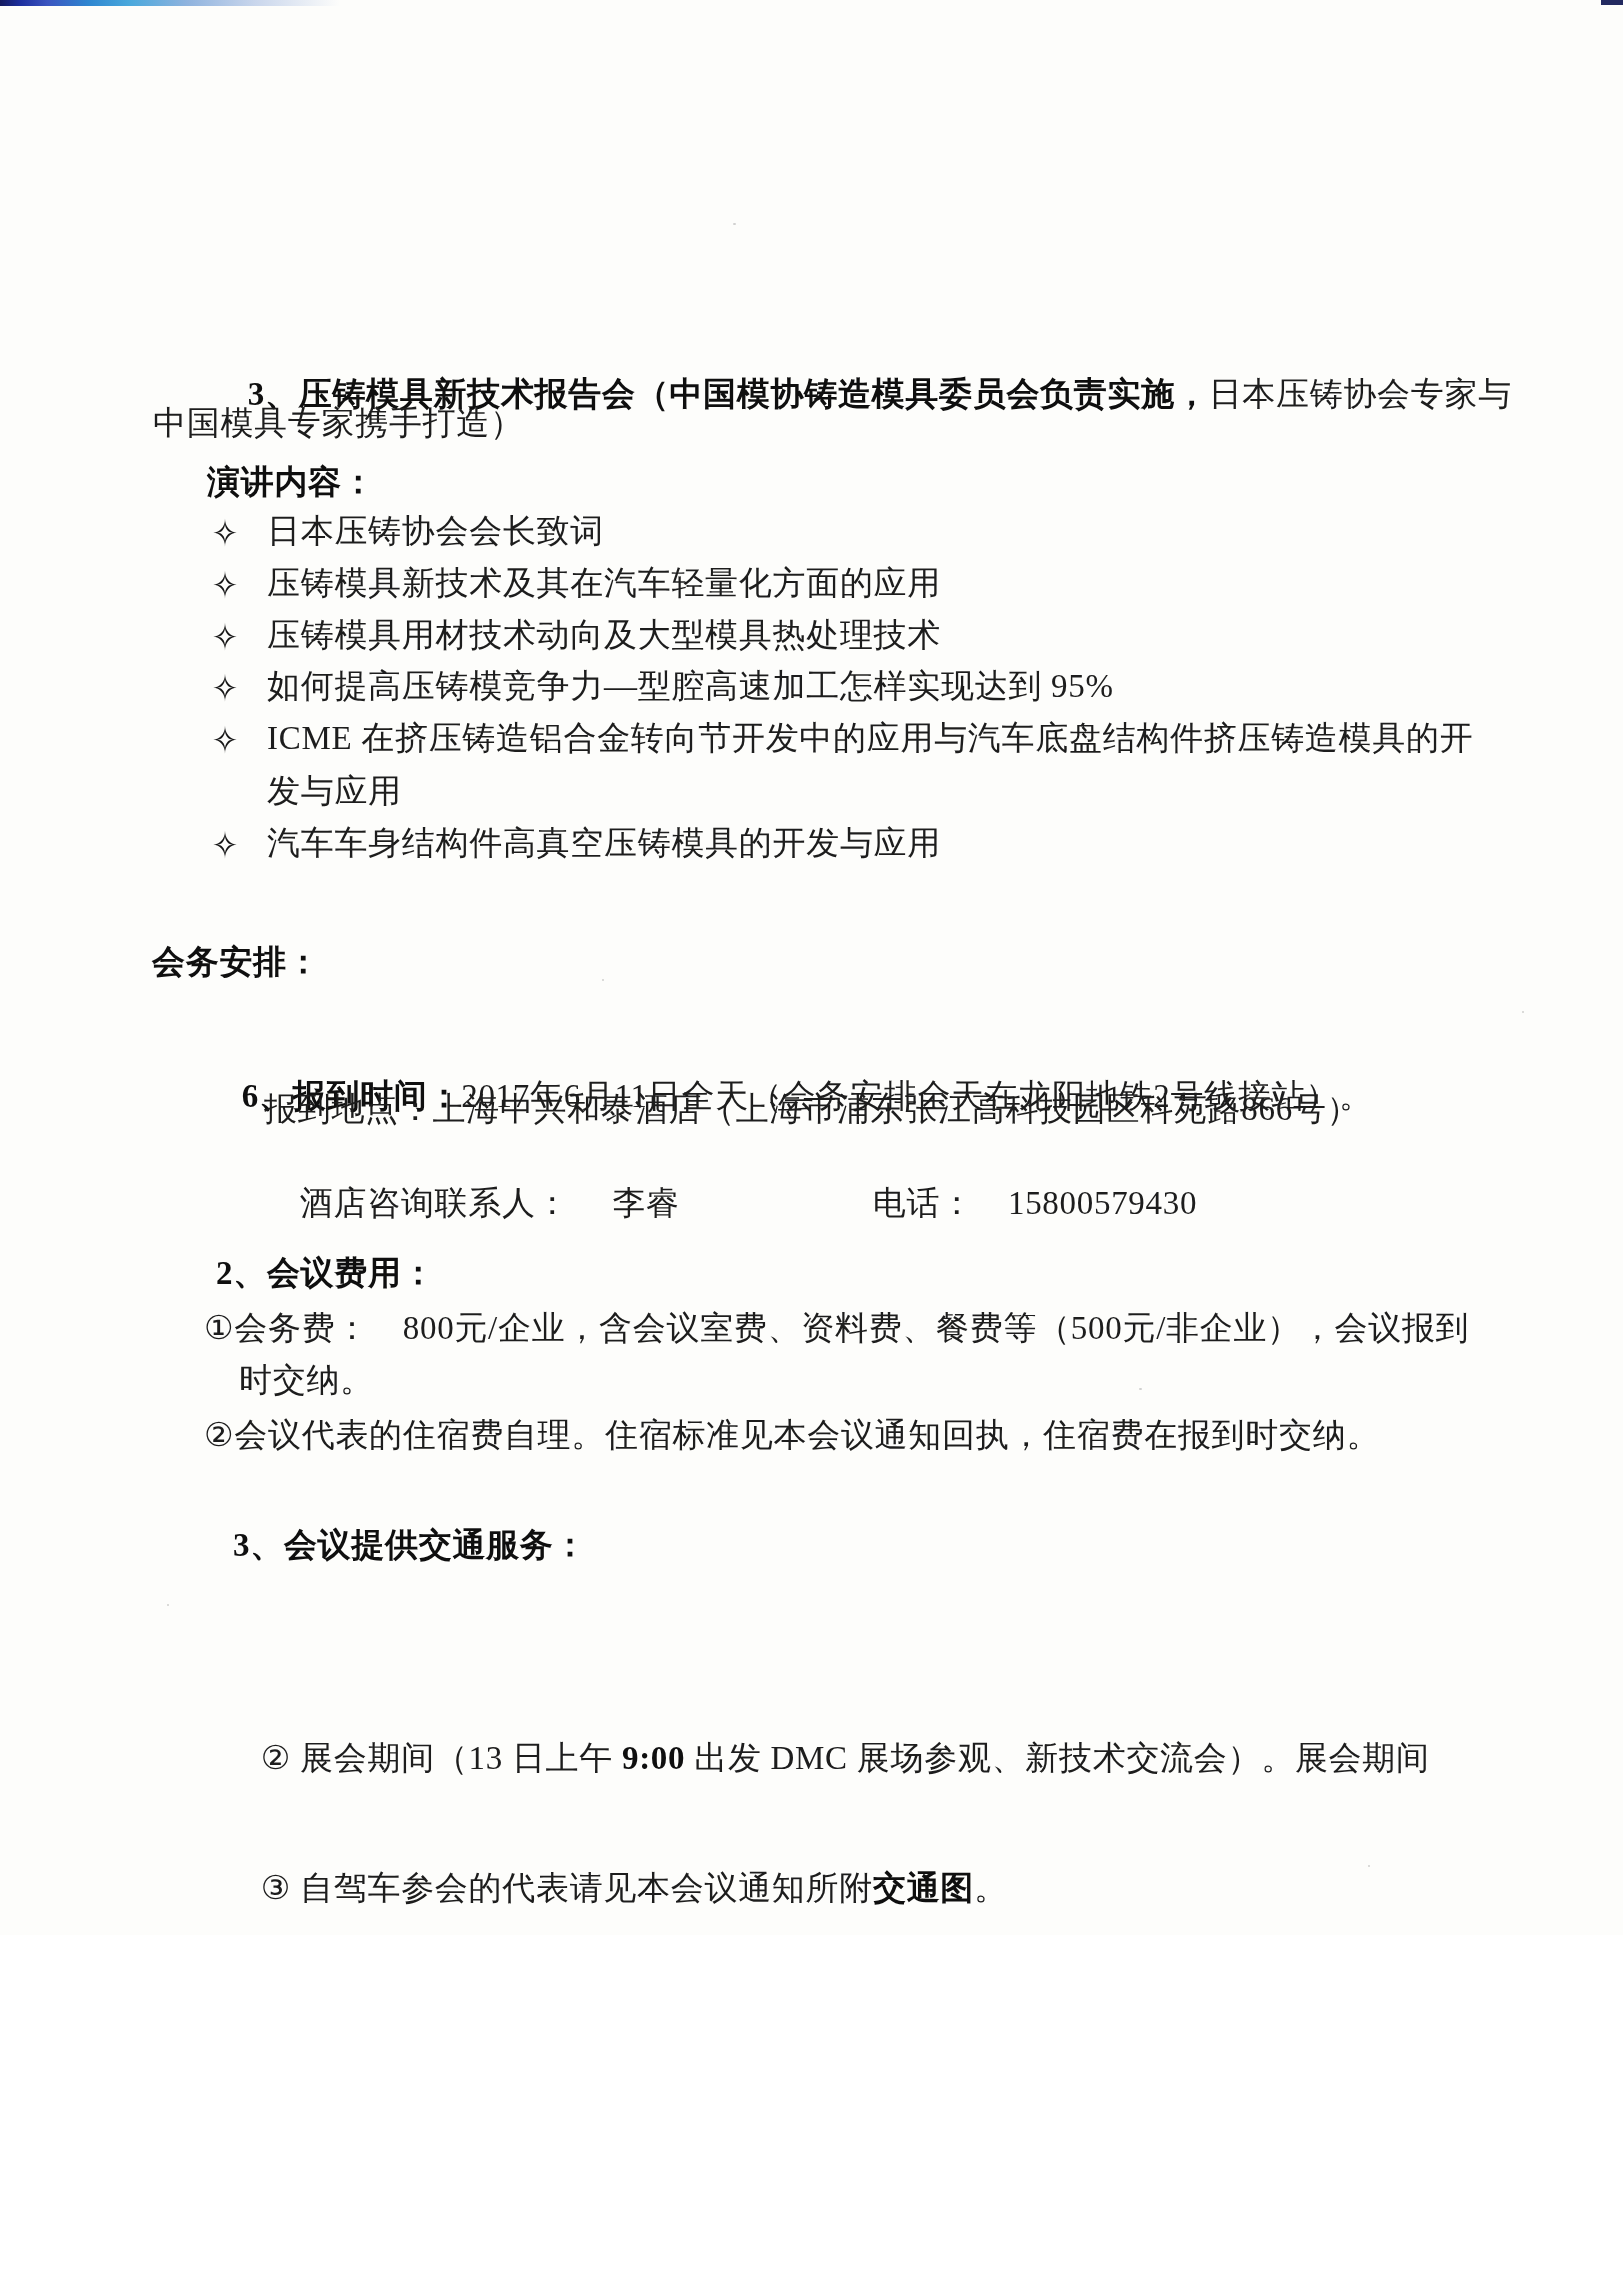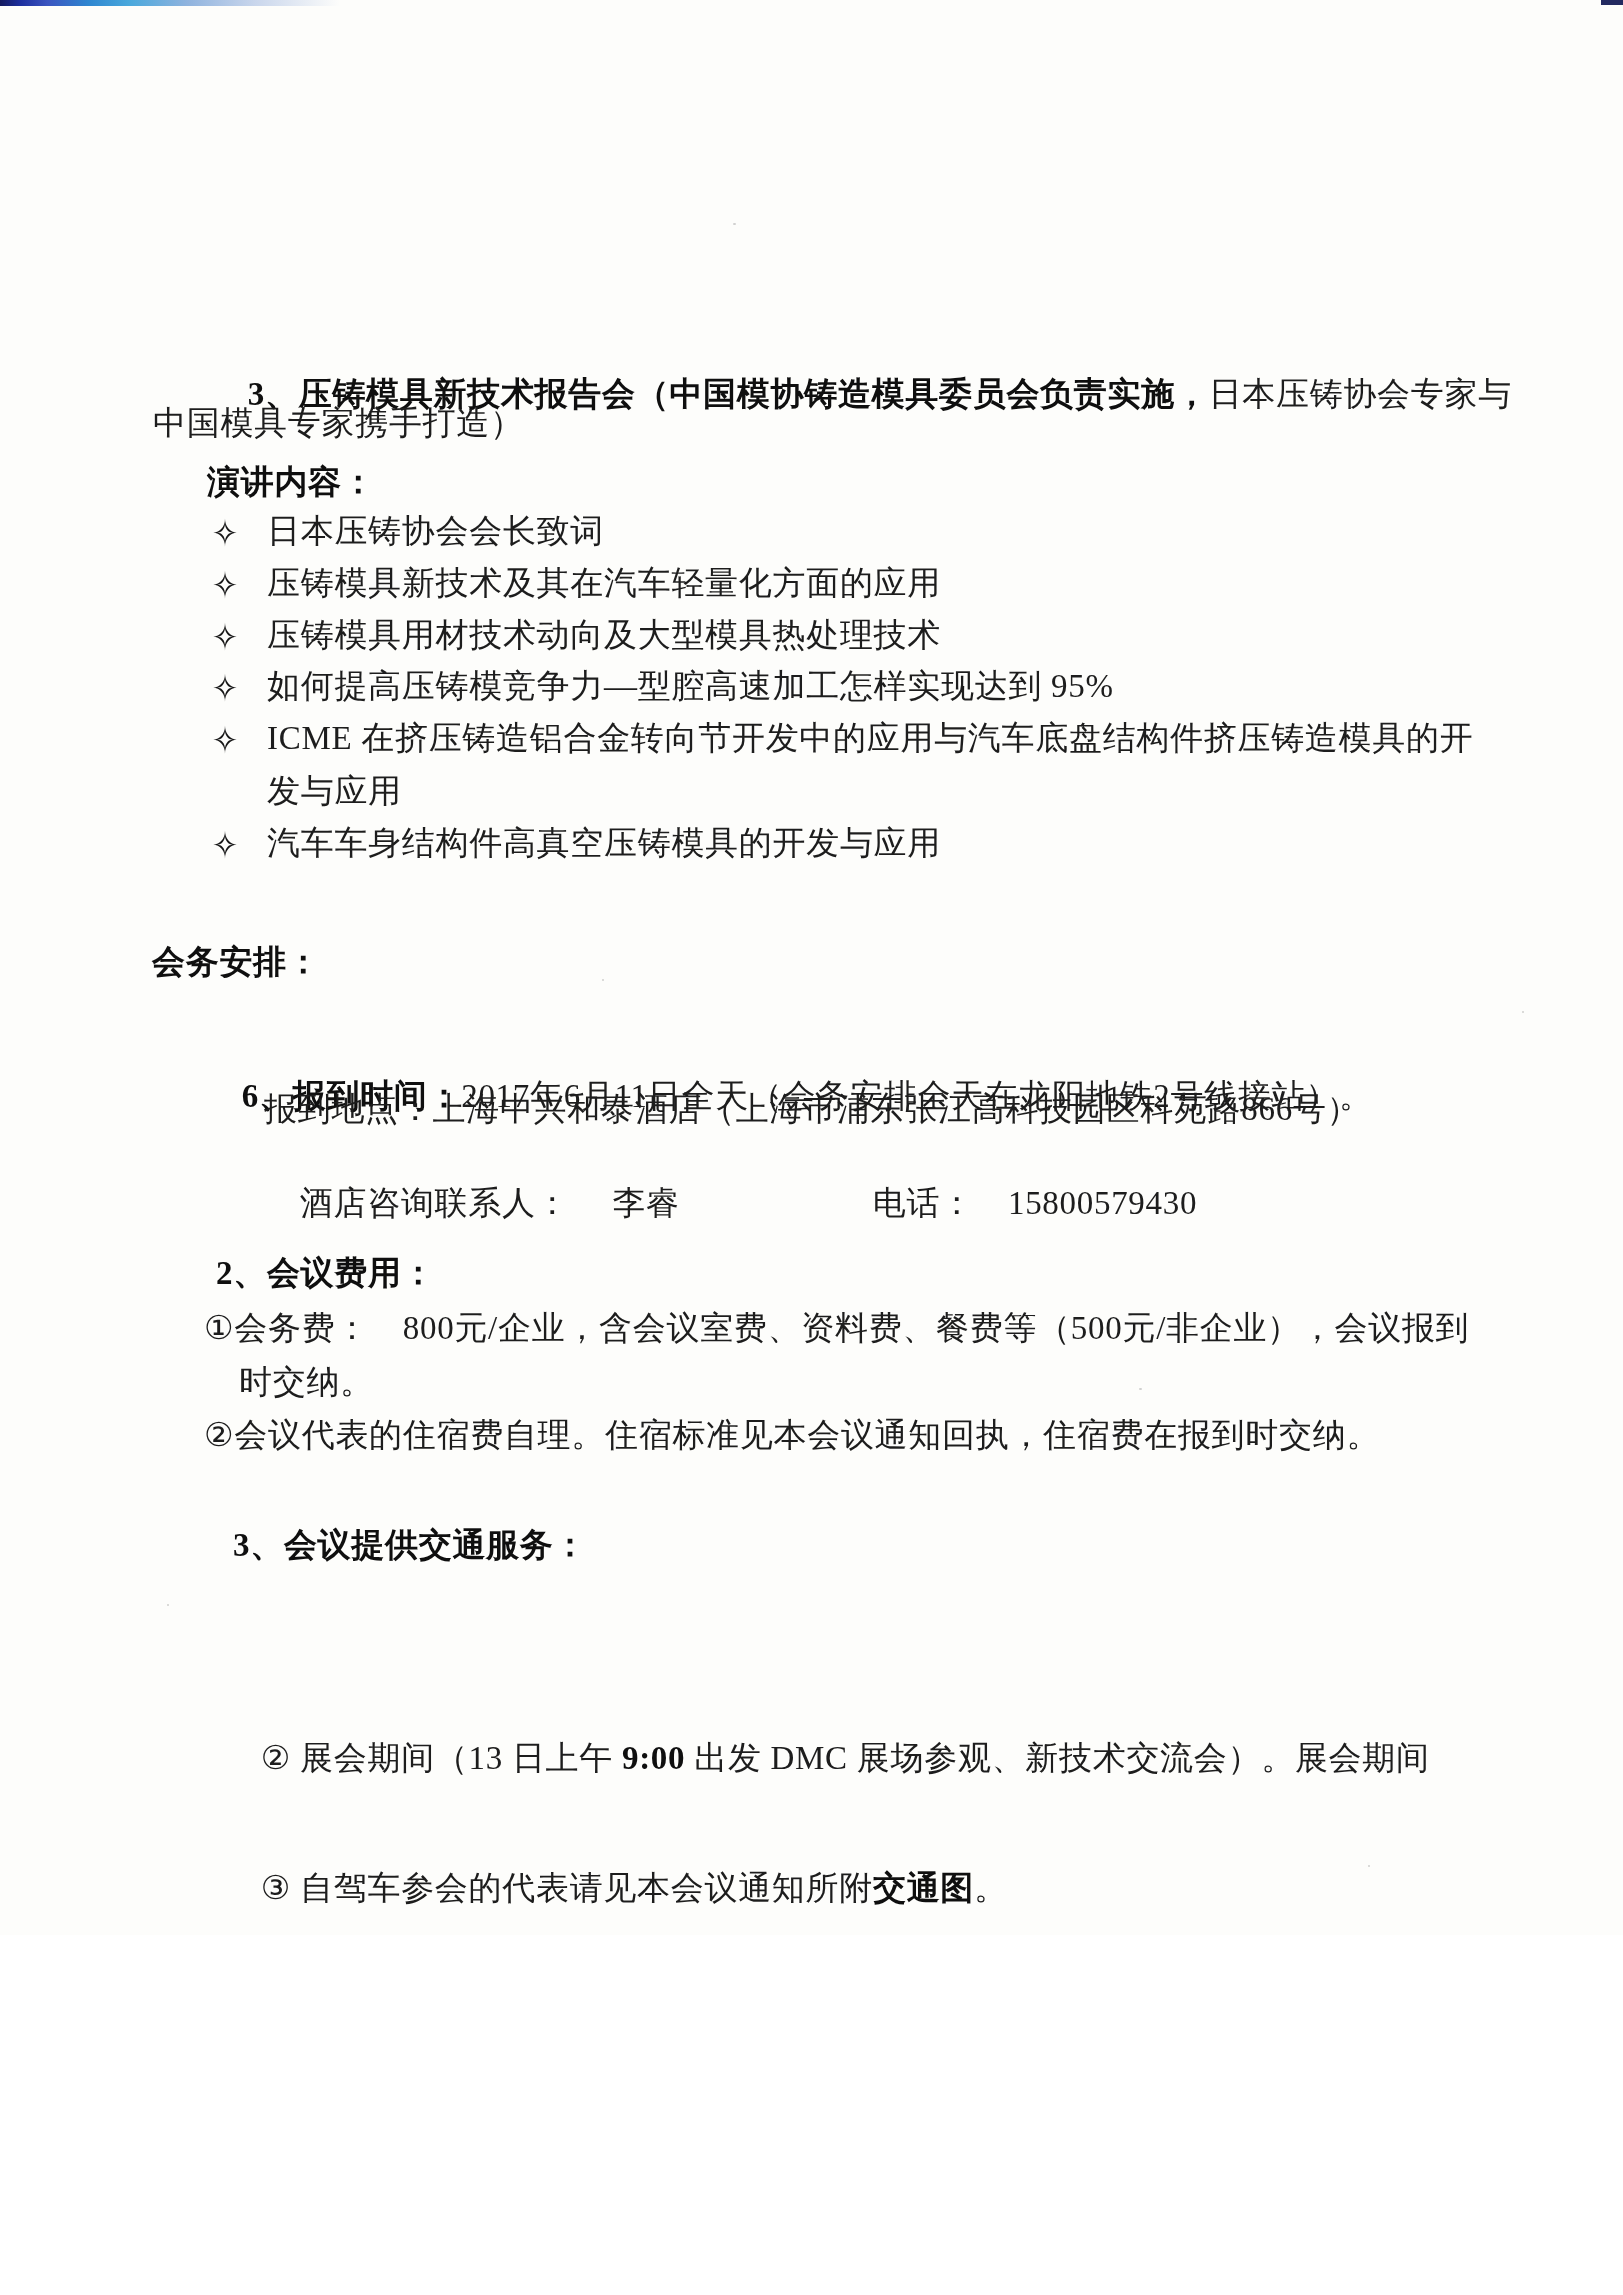--- a/index.html
+++ b/index.html
@@ -102,21 +102,21 @@
   </div>
 
   <div class="line" style="left:264px;top:1089px;">报到地点：上海中兴和泰酒店（上海市浦东张江高科技园区科苑路866号）</div>
 
   <div class="line" style="left:264px;top:1142px;">
     <span>酒店咨询联系人：</span><span class="gap-name">李睿</span><span class="gap-phone-label">电话：</span><span class="gap-phone-value">15800579430</span>
   </div>
 
   <div class="line b" style="left:216px;top:1253px;">2、会议费用：</div>
   <div class="line" style="left:204px;top:1308px;">①会务费：　800元/企业，含会议室费、资料费、餐费等（500元/非企业），会议报到</div>
-  <div class="line" style="left:239px;top:1362px;">时交纳。</div>
+  <div class="line" style="left:239px;top:1362px;font-family:Liberation Mono, monospace;">时交纳。</div>
   <div class="line" style="left:204px;top:1415px;">②会议代表的住宿费自理。住宿标准见本会议通知回执，住宿费在报到时交纳。</div>
 
   <div class="line b" style="left:233px;top:1525px;">3、会议提供交通服务：</div>
 
 
   <div class="line" style="left:225px;top:1697px;">
     <span>② 展会期间（13 日上午 </span><span class="b">9:00</span><span> 出发 DMC 展场参观、新技术交流会）。展会期间</span>
   </div>
 
 

